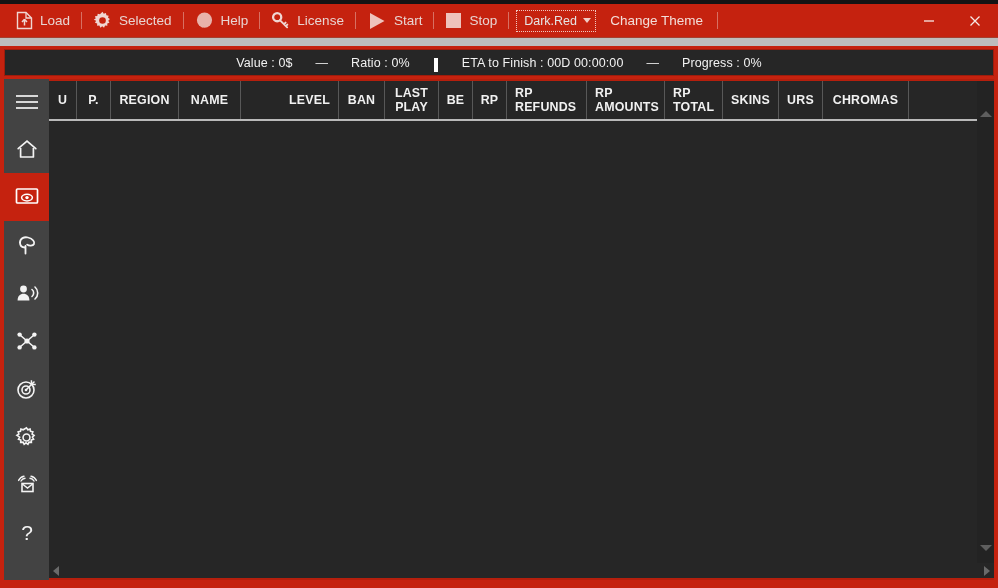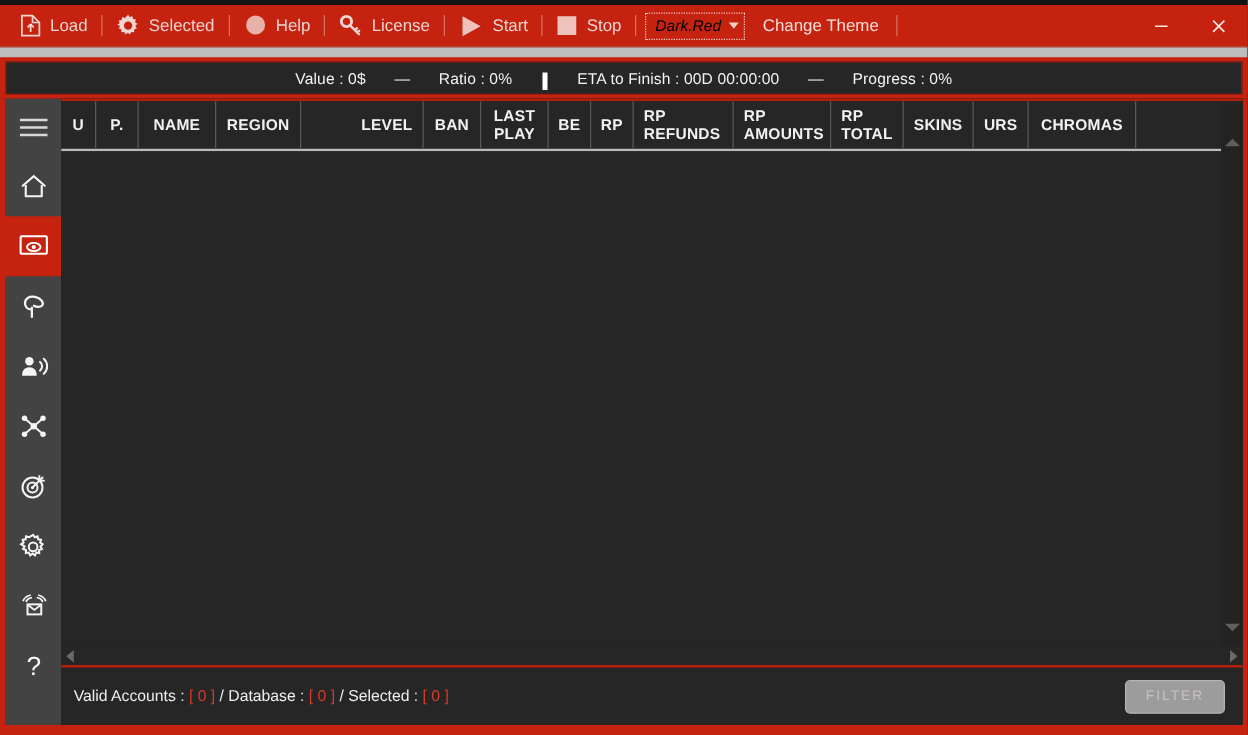--- a/index.html
+++ b/index.html
@@ -53,23 +53,22 @@
   .ic { display: inline-flex; align-items: center; justify-content: center; }
   .ic svg { display: block; }
 
   
   .theme-combo {
     display: flex; align-items: center; justify-content: space-between;
     width: 80px; height: 22px;
     margin-left: 2px;
     border: 1px dotted #f2c9c2;
     padding: 0 4px 0 7px;
-    color: #000000;
+    color: #e5e5e5;
     font-size: 12.5px;
-    font-style: italic;
   }
   .theme-combo .caret {
     width: 0; height: 0;
     border-left: 4px solid transparent;
     border-right: 4px solid transparent;
     border-top: 5px solid #f0cdc6;
   }
   .change-theme {
     color: #f3ded9;
     font-size: 13.5px;
@@ -523,22 +522,22 @@
     </div>
 
     <div class="main">
 
       <div class="table-region">
         <div class="table-scroll-row">
           <div class="table-col">
             <div class="thead" id="thead">
                 <div class="th" style="width: 28px;">U</div>
                 <div class="th" style="width: 34px;">P.</div>
+                <div class="th" style="width: 68px;">REGION</div>
                 <div class="th" style="width: 62px;">NAME</div>
-                <div class="th" style="width: 68px;">REGION</div>
                 <div class="th" style="width: 58px; margin-left: 40px;">LEVEL</div>
                 <div class="th" style="width: 46px;">BAN</div>
                 <div class="th" style="width: 54px;">LAST
 PLAY</div>
                 <div class="th" style="width: 34px;">BE</div>
                 <div class="th" style="width: 34px;">RP</div>
                 <div class="th left" style="width: 80px;">RP
 REFUNDS</div>
                 <div class="th left" style="width: 78px;">RP
 AMOUNTS</div>
@@ -554,25 +553,17 @@
             <span class="arrow-up"></span>
             <span class="arrow-dn"></span>
           </div>
         </div>
         <div class="hscroll">
           <span class="arrow-lf"></span>
           <span class="arrow-rt"></span>
         </div>
       </div>
 
-      <div class="main-lower">
-        <div class="footer">
-          <span class="counts"><span>Valid Accounts : </span><span class="bk">[ 0 ]</span><span> / Database : </span><span class="bk">[ 0 ]</span><span> / Selected : </span><span class="bk">[ 0 ]</span></span>
-          <span class="spacer"></span>
-          <div class="filter-btn">FILTER</div>
-        </div>
-        <div class="bottom-fill"></div>
-      </div>
     </div>
   </div>
 
   <div class="bottom-frame"></div>
 </div>
 
 </body></html>

